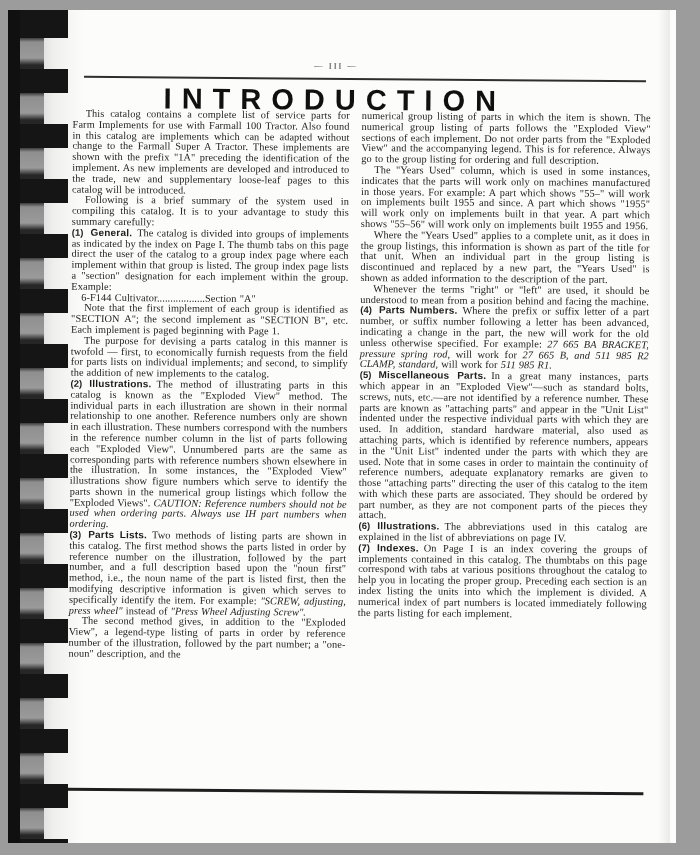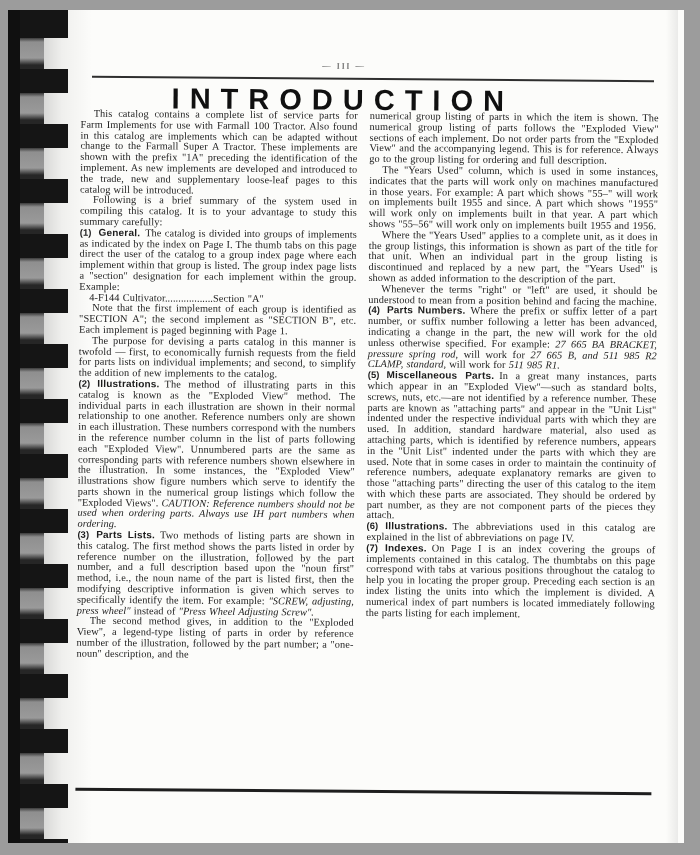--- a/index.html
+++ b/index.html
@@ -4,21 +4,21 @@
 <style>
   html,body{margin:0;padding:0;}
   body{
     width:700px;height:855px;position:relative;overflow:hidden;
     background:#9c9c9c;
     font-family:"Liberation Serif", serif;
   }
   
   .edge-black{position:absolute;left:8px;top:10px;width:34px;height:833px;background:#101010;}
   
-  .sheet{position:absolute;left:32px;top:10px;width:652px;height:833px;background:#fcfcfa;}
+  .sheet{position:absolute;left:24px;top:10px;width:652px;height:833px;background:#fcfcfa;}
   .sheet::before{content:"";position:absolute;left:0;top:0;bottom:0;width:60px;
     background:linear-gradient(90deg,rgba(0,0,0,0.20),rgba(0,0,0,0.05) 30px,rgba(0,0,0,0) 60px);pointer-events:none;}
   .sheet::after{content:"";position:absolute;right:6px;top:0;bottom:0;width:12px;
     background:linear-gradient(90deg,rgba(0,0,0,0),rgba(0,0,0,0.07));pointer-events:none;}
   
   .spine{position:absolute;left:20px;top:10px;width:24px;height:833px;
     background:repeating-linear-gradient(180deg,#262626 0px,#262626 27px,#8f8f8f 32px,#9a9a9a 48px,#262626 55px);}
   .teeth{position:absolute;left:20px;top:10px;width:48px;height:833px;
     background:repeating-linear-gradient(180deg,#151515 0px,#151515 24px,rgba(0,0,0,0) 24px,rgba(0,0,0,0) 55px);
     background-position:0 4px;}
@@ -55,21 +55,21 @@
     <div class="toprule"></div>
     <div class="title">INTRODUCTION</div>
 
     <div class="cols">
       <div class="col col-left">
         <p class="ind">This catalog contains a complete list of service parts for Farm Implements for use with Farmall 100 Tractor. Also found in this catalog are implements which can be adapted without change to the Farmall Super A Tractor. These implements are shown with the prefix "1A" preceding the identification of the implement. As new implements are developed and introduced to the trade, new and supplementary loose-leaf pages to this catalog will be introduced.</p>
         <p class="ind">Following is a brief summary of the system used in compiling this catalog. It is to your advantage to study this summary carefully:</p>
 
         <p class="sect"><span class="snum">(1)</span><span class="shead">General.</span><span>The catalog is divided into groups of implements as indicated by the index on Page I. The thumb tabs on this page direct the user of the catalog to a group index page where each implement within that group is listed. The group index page lists a "section" designation for each implement within the group.  Example:</span></p>
 
-        <p class="example"><span>4-F144 Cultivator</span><span>..................</span><span>Section "A"</span></p>
+        <p class="example"><span>6-F144 Cultivator</span><span>..................</span><span>Section "A"</span></p>
 
         <p class="ind">Note that the first implement of each group is identified as "SECTION A"; the second implement as "SECTION B", etc. Each implement is paged beginning with Page 1.</p>
         <p class="ind">The purpose for devising a parts catalog in this manner is twofold — first, to economically furnish requests from the field for parts lists on individual implements; and second, to simplify the addition of new implements to the catalog.</p>
 
         <p class="sect"><span class="snum">(2)</span><span class="shead">Illustrations.</span><span>The method of illustrating parts in this catalog is known as the "Exploded View" method. The individual parts in each illustration are shown in their normal relationship to one another. Reference numbers only are shown in each illustration. These numbers correspond with the numbers in the reference number column in the list of parts following each "Exploded View". Unnumbered parts are the same as corresponding parts with reference numbers shown elsewhere in the illustration. In some instances, the "Exploded View" illustrations show figure numbers which serve to identify the parts shown in the numerical group listings which follow the "Exploded Views". </span><span class="it">CAUTION: Reference numbers should not be used when ordering parts. Always use IH part numbers when ordering.</span></p>
 
         <p class="sect"><span class="snum">(3)</span><span class="shead">Parts Lists.</span><span>Two methods of listing parts are shown in this catalog. The first method shows the parts listed in order by reference number on the illustration, followed by the part number, and a full description based upon the "noun first" method, i.e., the noun name of the part is listed first, then the modifying descriptive information is given which serves to specifically identify the item. For example: </span><span class="it">"SCREW, adjusting, press wheel"</span><span> instead of </span><span class="it">"Press Wheel Adjusting Screw".</span></p>
 
         <p class="ind">The second method gives, in addition to the "Exploded View", a legend-type listing of parts in order by reference number of the illustration, followed by the part number; a "one-noun" description, and the</p>
       </div>

